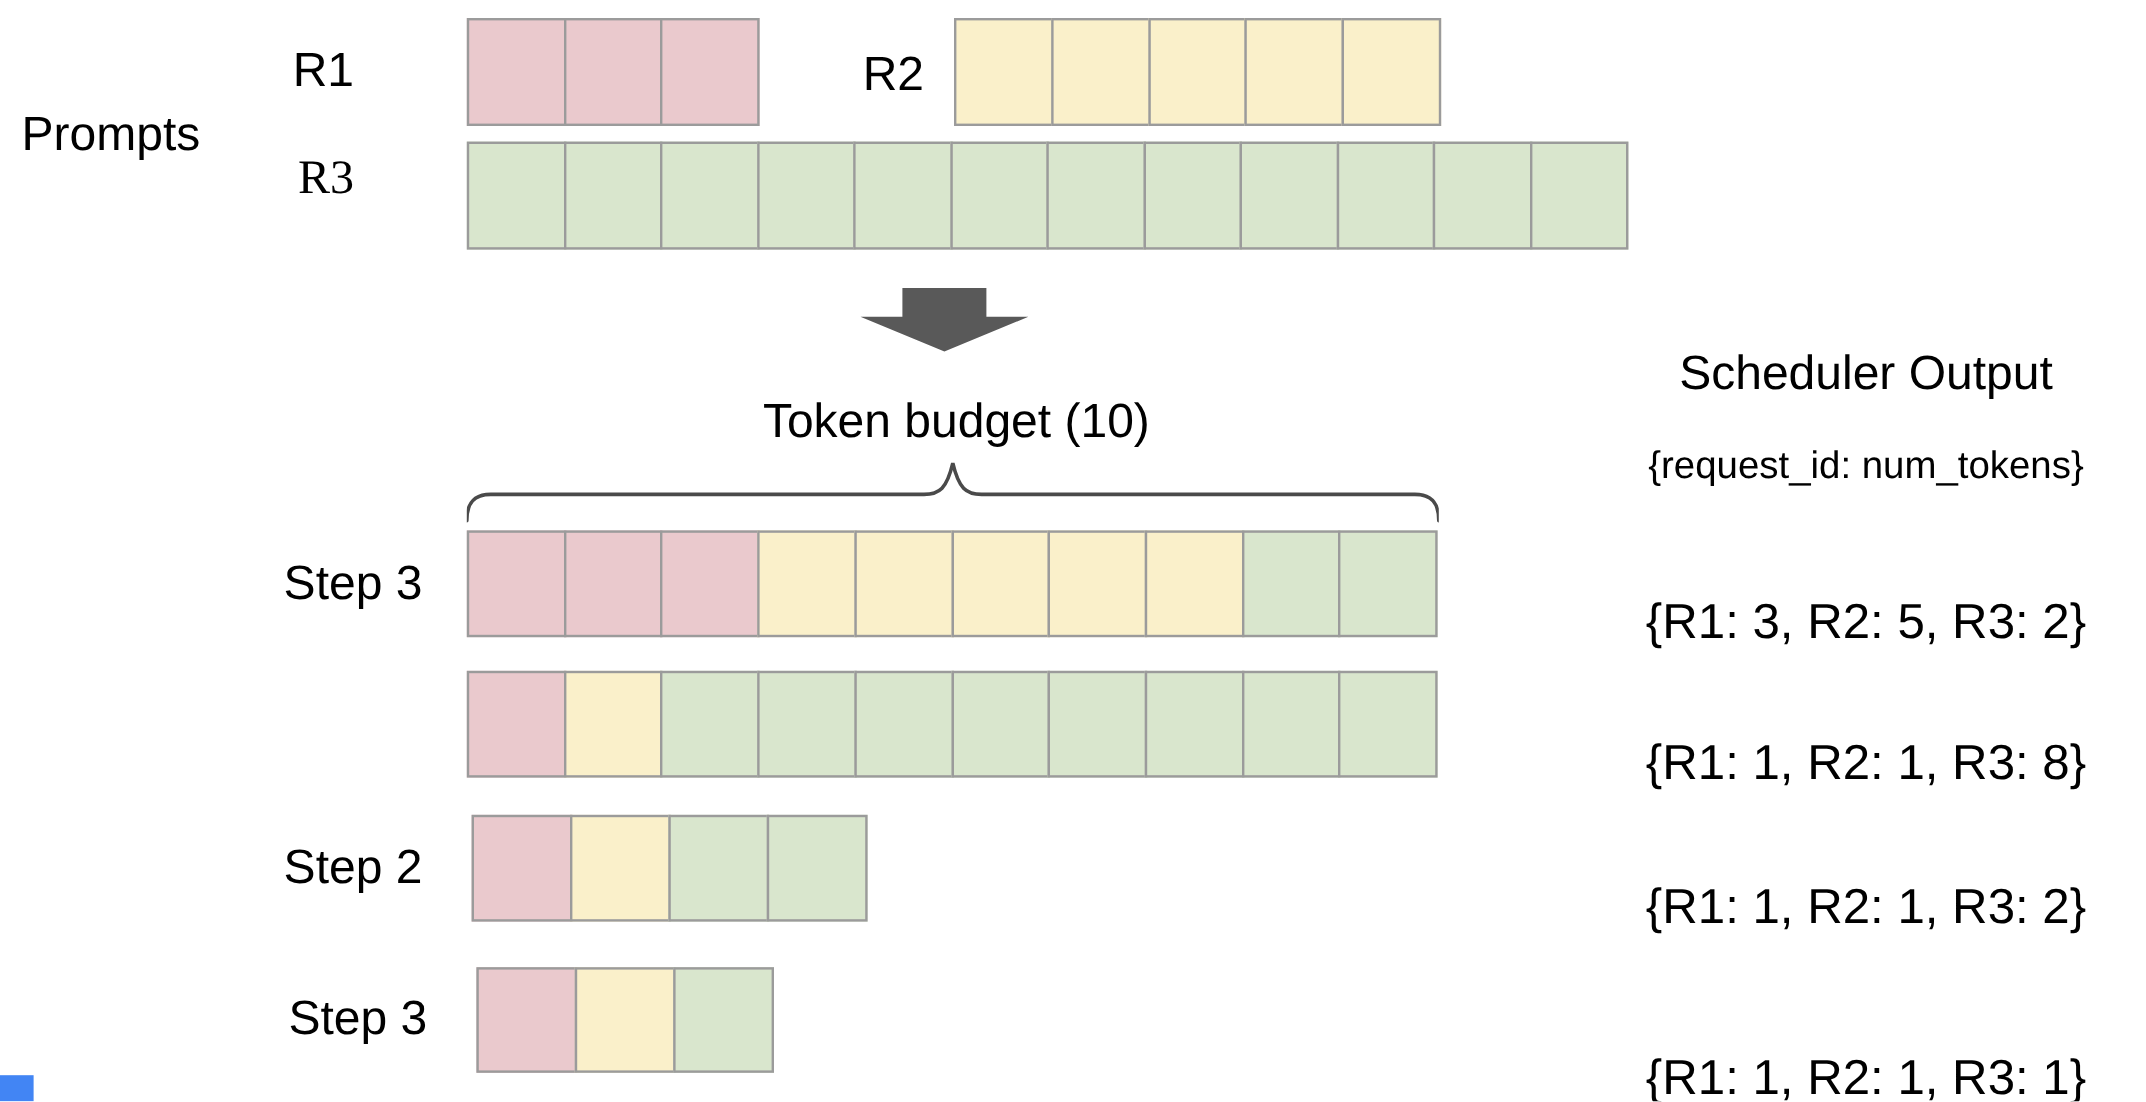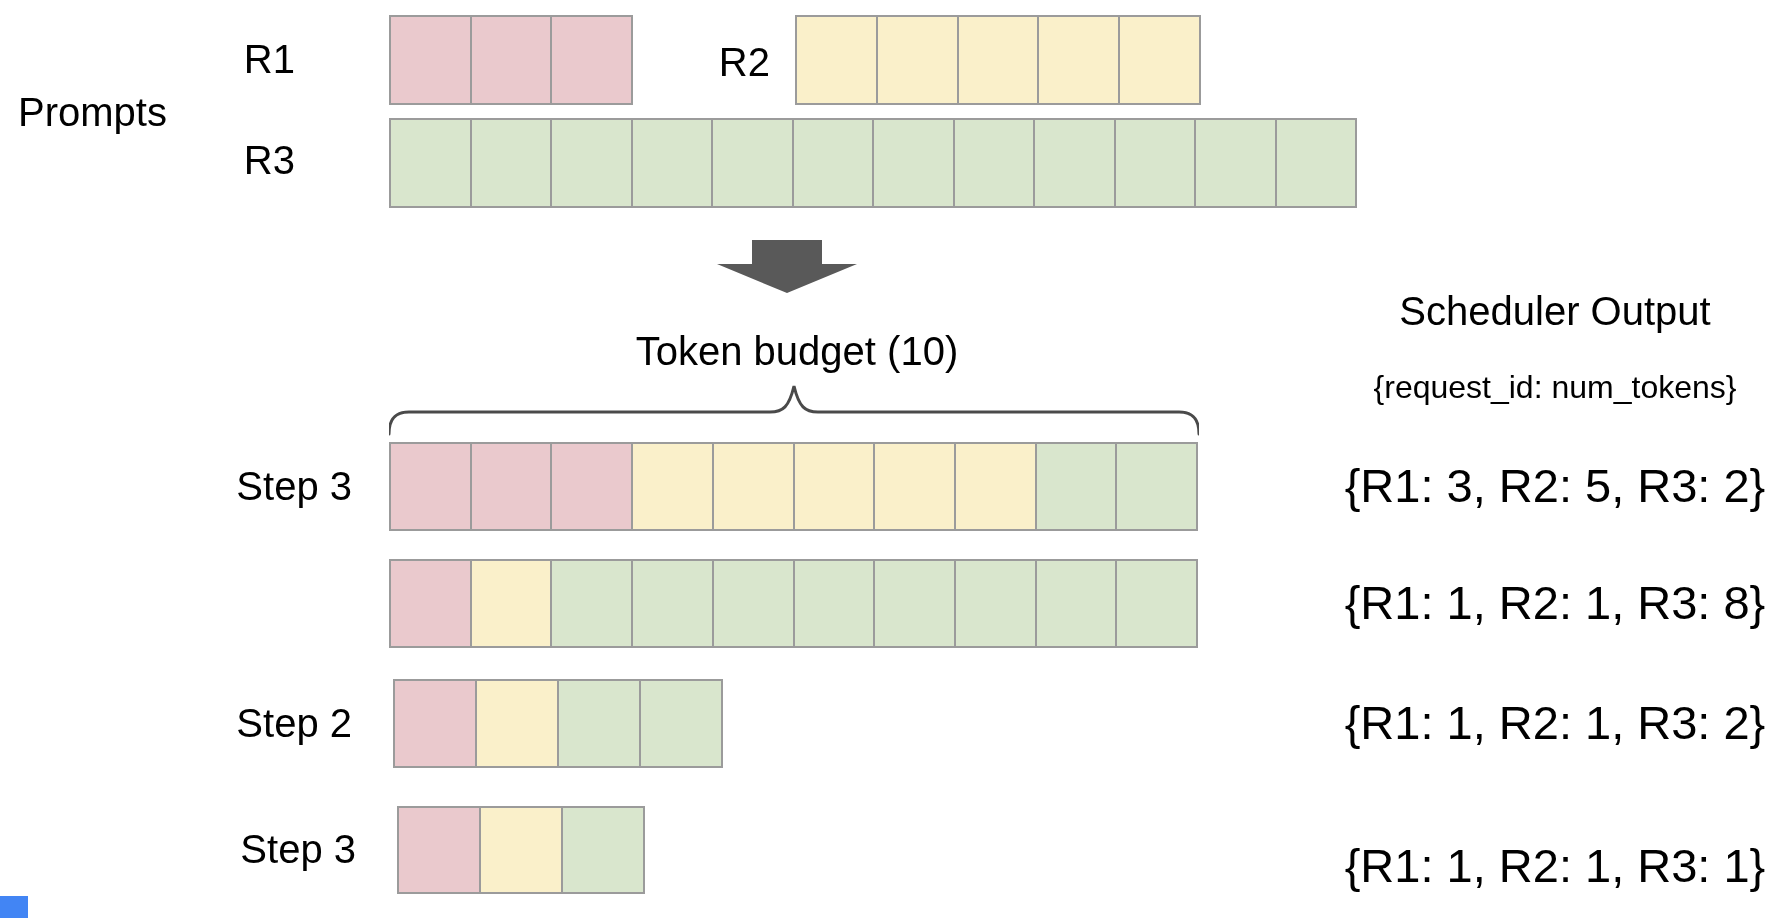--- a/index.html
+++ b/index.html
@@ -32,21 +32,21 @@
   }
   .cell {
     flex: 1 1 0;
     border: 2px solid #9b9b9b;
     margin-left: -2px;
     box-sizing: border-box;
   }
   .cell:first-child { margin-left: 0; }
   .svg-abs { position: absolute; }
   .corner-mark { position: absolute; }
-  .sched-line { font-size: 47px; }
+  .sched-line { font-size: 41px; margin-top: 32px; }
   .subtitle { font-size: 32px; line-height: 34px; }
 </style>
 </head>
 <body>
 
 <div class="canvas">
 
   <div class="txt" style="left:18px; top:89px;">Prompts</div>
 
   <div class="txt right" style="left:180px; top:36px; width:115px;">R1</div>
@@ -58,21 +58,21 @@
 
   <div class="txt right" style="left:650px; top:39px; width:120px;">R2</div>
   <div class="row" style="left:795px; top:15px; width:406px; height:90px;">
       <div class="cell" style="background: rgb(250, 240, 202); border-color: rgb(155, 155, 155);"></div>
       <div class="cell" style="background: rgb(250, 240, 202); border-color: rgb(155, 155, 155);"></div>
       <div class="cell" style="background: rgb(250, 240, 202); border-color: rgb(155, 155, 155);"></div>
       <div class="cell" style="background: rgb(250, 240, 202); border-color: rgb(155, 155, 155);"></div>
       <div class="cell" style="background: rgb(250, 240, 202); border-color: rgb(155, 155, 155);"></div>
     </div>
 
-  <div class="txt right" style="left:180px; top:137px; width:115px;">R3</div>
+  <div class="txt right" style="left:180px; top:125px; width:115px;font-family:Liberation Serif, serif;">R3</div>
   <div class="row" style="left:389px; top:118px; width:968px; height:90px;">
       <div class="cell" style="background: rgb(217, 230, 205); border-color: rgb(155, 155, 155);"></div>
       <div class="cell" style="background: rgb(217, 230, 205); border-color: rgb(155, 155, 155);"></div>
       <div class="cell" style="background: rgb(217, 230, 205); border-color: rgb(155, 155, 155);"></div>
       <div class="cell" style="background: rgb(217, 230, 205); border-color: rgb(155, 155, 155);"></div>
       <div class="cell" style="background: rgb(217, 230, 205); border-color: rgb(155, 155, 155);"></div>
       <div class="cell" style="background: rgb(217, 230, 205); border-color: rgb(155, 155, 155);"></div>
       <div class="cell" style="background: rgb(217, 230, 205); border-color: rgb(155, 155, 155);"></div>
       <div class="cell" style="background: rgb(217, 230, 205); border-color: rgb(155, 155, 155);"></div>
       <div class="cell" style="background: rgb(217, 230, 205); border-color: rgb(155, 155, 155);"></div>

